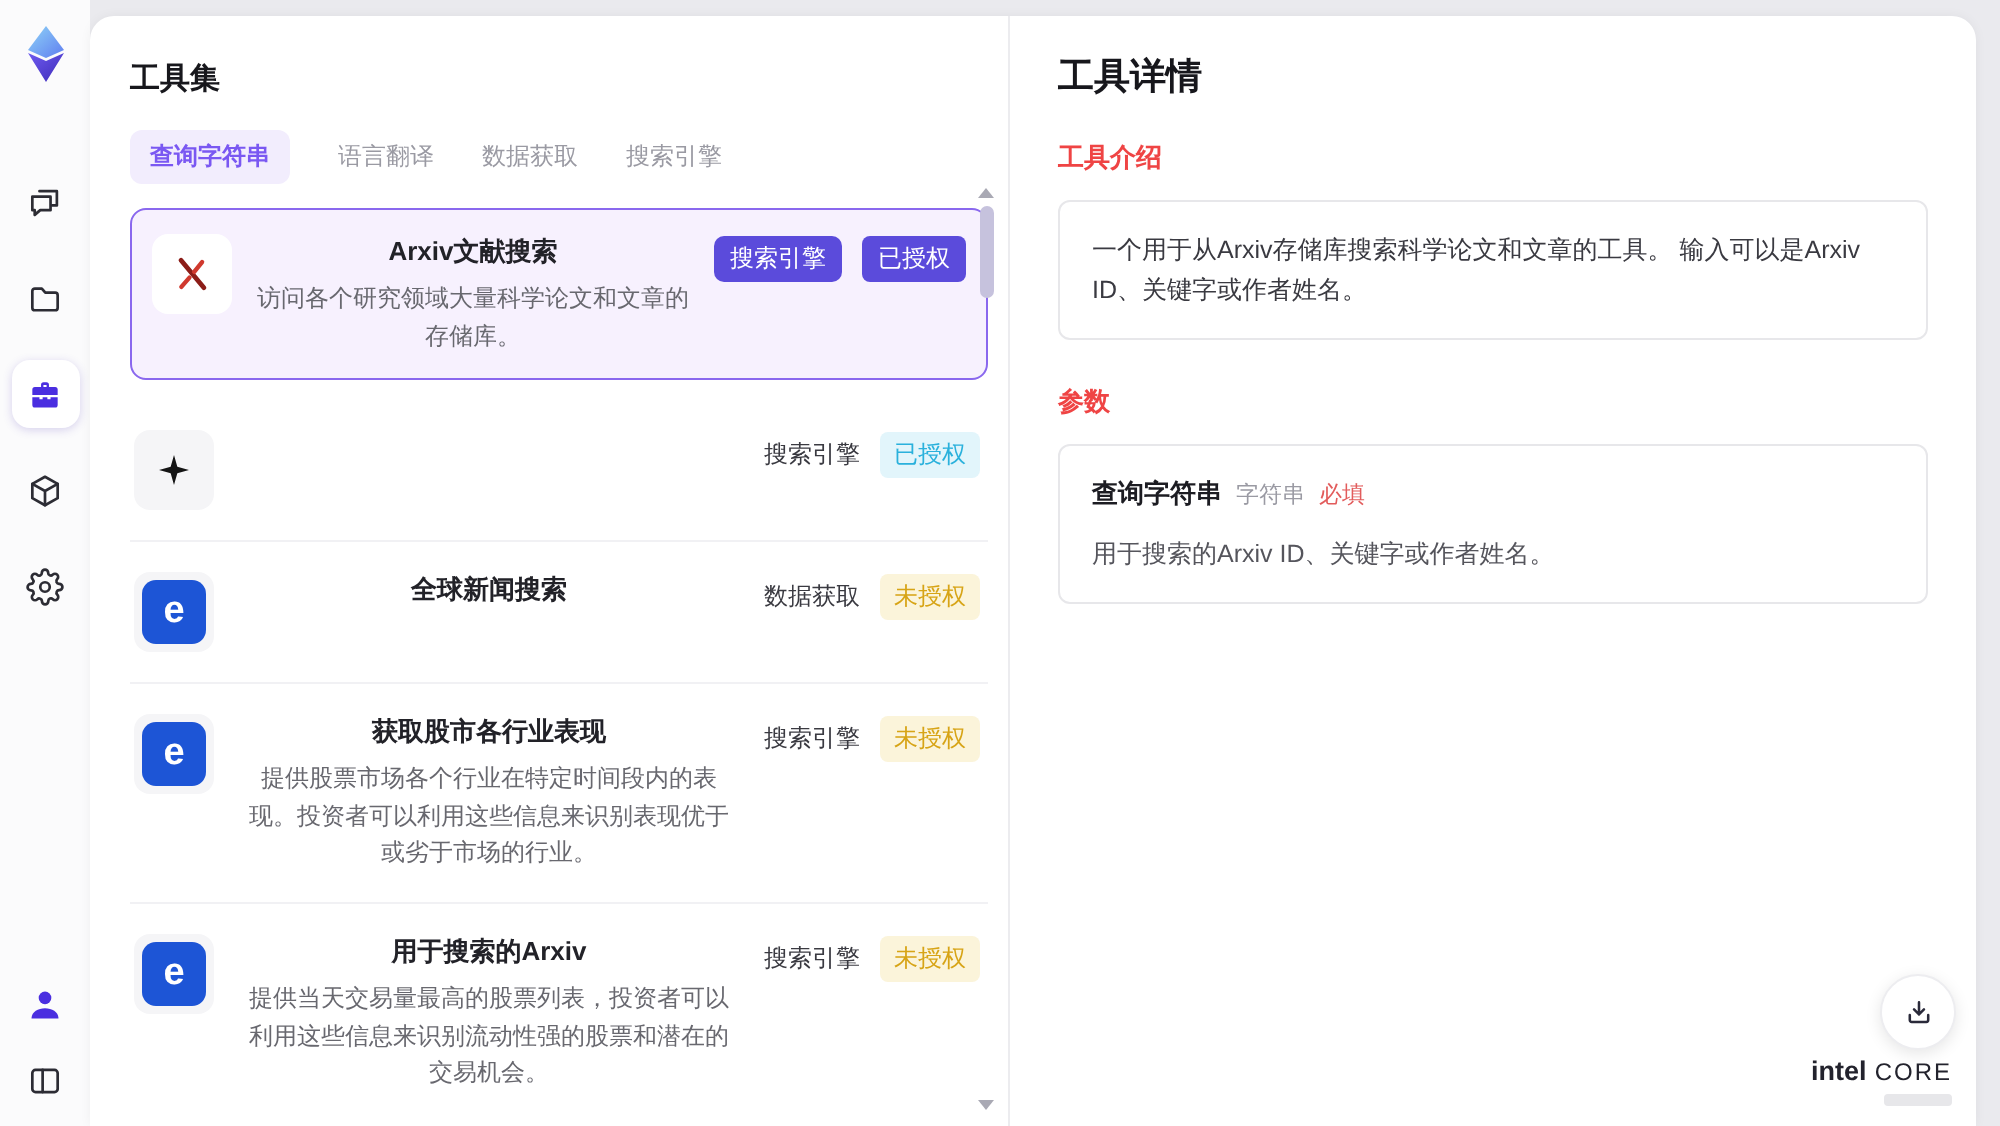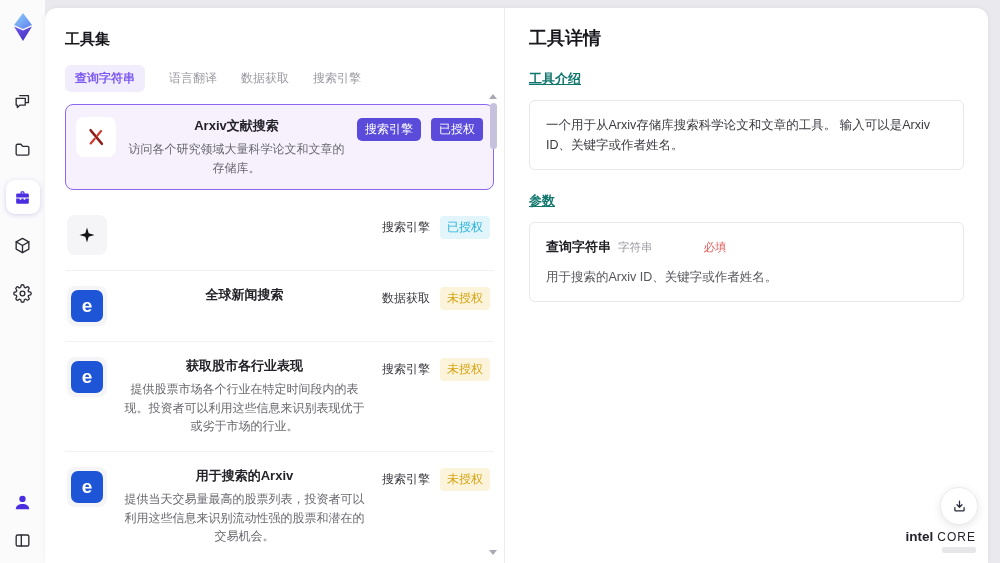--- a/index.html
+++ b/index.html
@@ -56,27 +56,27 @@
   .scrollbar { position:absolute; right:6px; top:86px; bottom:8px; width:10px; }
   .sb-arrow { width:0; height:0; border-left:4px solid transparent;
     border-right:4px solid transparent; margin:0 auto; }
   .sb-up { border-bottom:5px solid #a9a9b4; }
   .sb-down { border-top:5px solid #a9a9b4; position:absolute; bottom:0; left:1px; }
   .sb-thumb { width:7px; height:46px; border-radius:4px; background:#c6c2dd; margin:4px auto 0; }
 
   
   .right-panel { flex:1; position:relative; padding:18px 24px; }
   .detail-title { font-size:18px; font-weight:bold; color:#17171c; margin-bottom:20px; }
-  .section-title { font-size:13px; font-weight:bold; color:#0f766e; margin-bottom:12px;text-decoration:underline; }
+  .section-title { font-size:13px; font-weight:bold; color:#ef4444; margin-bottom:12px; }
   .info-box { border:1px solid #e7e7ea; border-radius:6px; padding:14px 16px;
     font-size:12.5px; color:#3a3a41; line-height:1.6; margin-bottom:22px; }
   .param-line { display:flex; align-items:baseline; gap:7px; }
   .param-name { font-size:13px; font-weight:bold; color:#1c1c22; }
   .param-type { font-size:11.5px; color:#9a9aa3; }
-  .param-required { font-size:11.5px; color:#e25c5c;margin-left:44px; }
+  .param-required { font-size:11.5px; color:#e25c5c; }
   .param-desc { margin-top:9px; font-size:12.5px; color:#55555c; }
 
   .fab { position:absolute; right:10px; bottom:38px; width:38px; height:38px;
     border-radius:50%; background:#fff; border:1px solid #ededf0;
     box-shadow:0 2px 8px rgba(0,0,0,.10); display:flex; align-items:center;
     justify-content:center; cursor:pointer; }
   .fab svg { width:17px; height:17px; stroke:#2a2a3a; fill:none; stroke-width:1.8;
     stroke-linecap:round; stroke-linejoin:round; }
   .intel { position:absolute; right:12px; bottom:10px; text-align:right;
     color:#23232d; line-height:1; }

